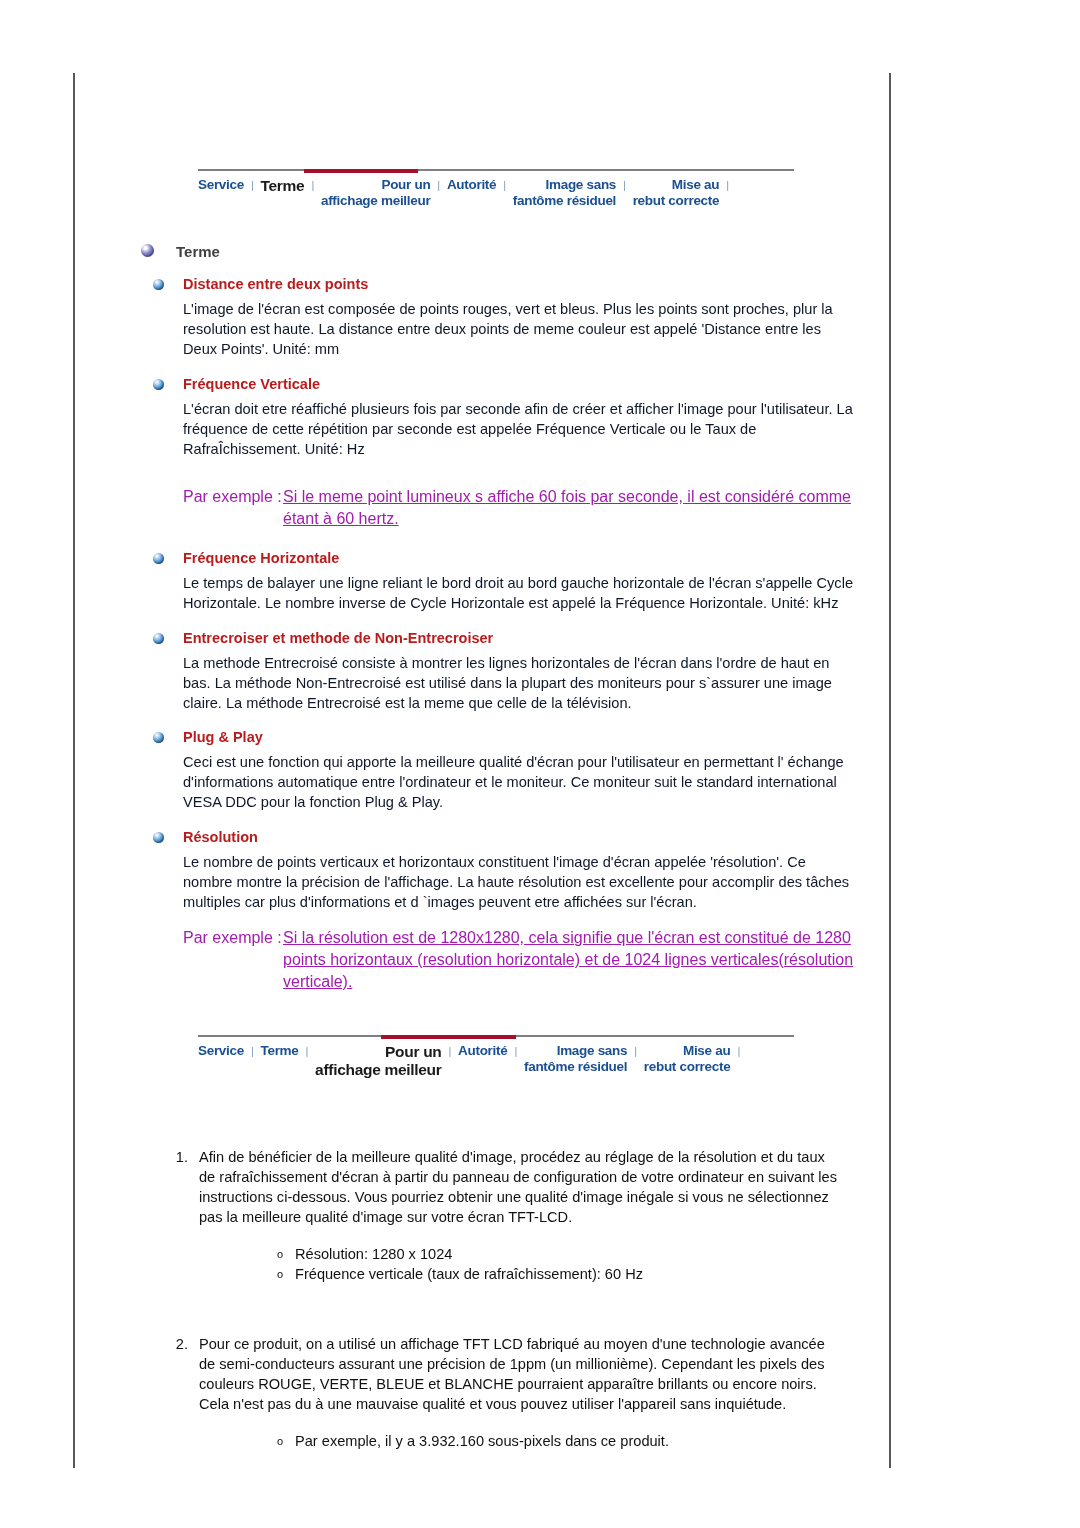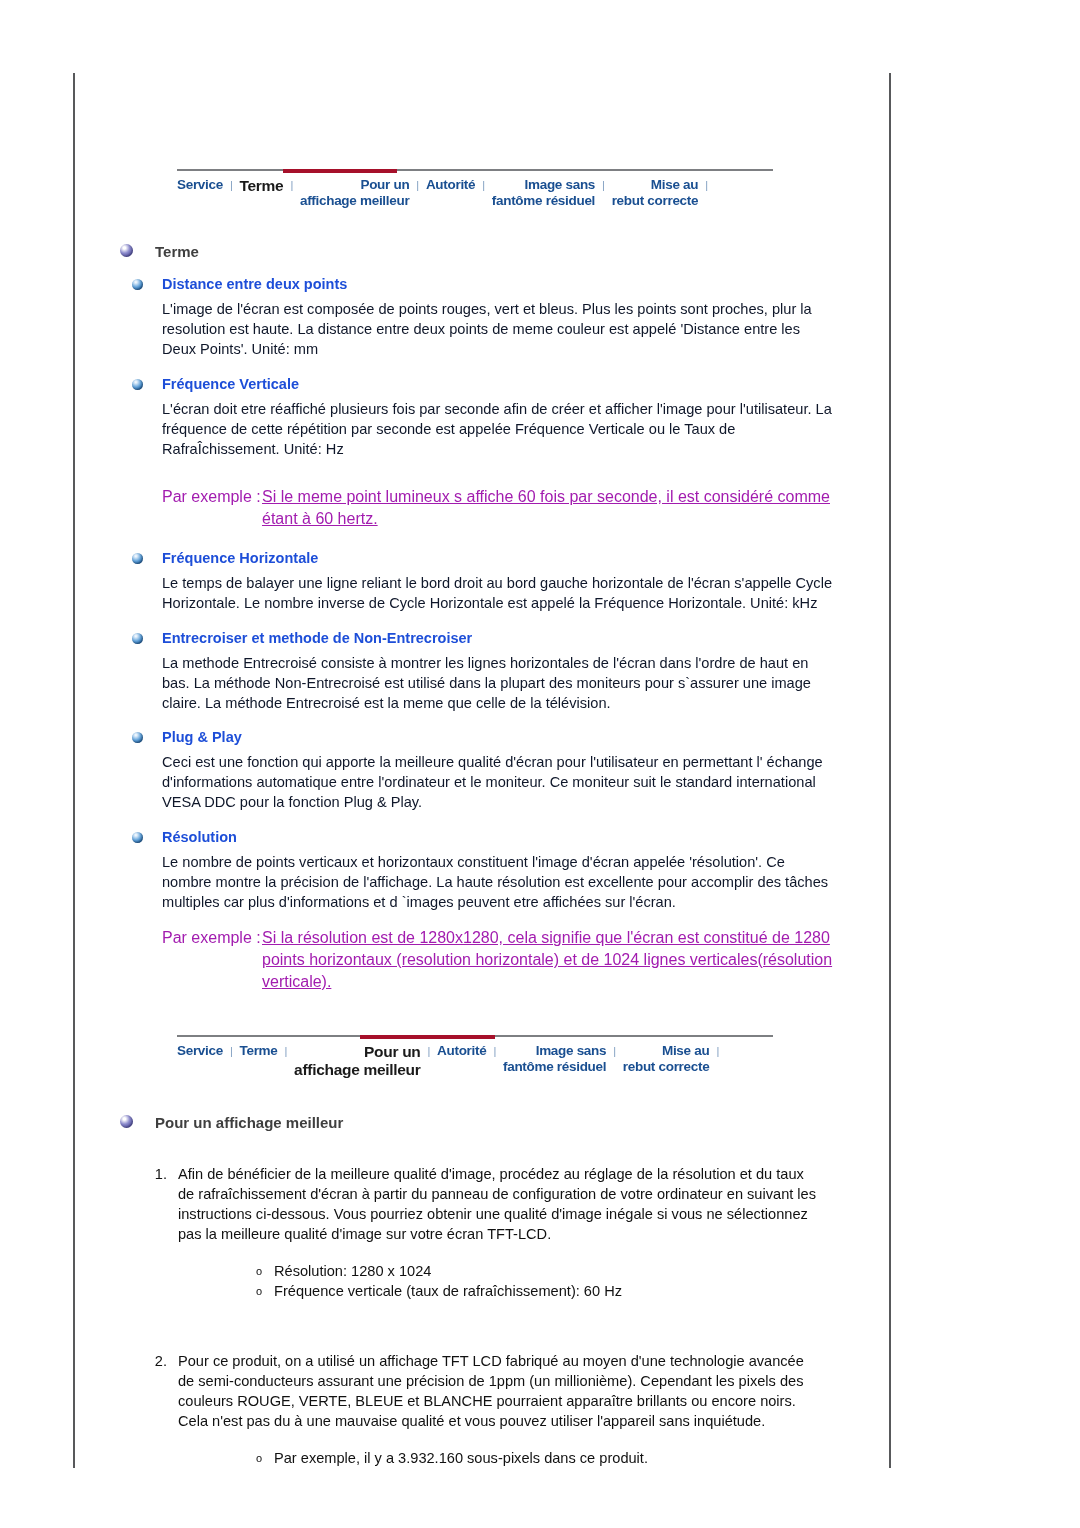--- a/index.html
+++ b/index.html
@@ -23,21 +23,21 @@
     top: 73px;
     width: 818px;
     height: 1395px;
     border-left: 2px solid #58595b;
     border-right: 2px solid #58595b;
     box-sizing: border-box;
   }
 
   .content {
     position: absolute;
-    left: 66px;
+    left: 87px;
     top: 73px;
     width: 818px;
     box-sizing: border-box;
     padding: 0 18px;
   }
 
   
   .navwrap {
     margin: 0 auto;
     width: 596px;
@@ -123,21 +123,21 @@
     margin-top: 3px;
     flex: 0 0 auto;
     background:
       radial-gradient(circle at 35% 28%, #ffffff 0%, #cfe4f7 16%, #5fa0d8 48%, #1f5e9e 80%, #113f71 100%);
     box-shadow: inset -1px -1px 2px rgba(0,0,0,0.3);
   }
   .h-minor .h-minor-text {
     margin-left: 19px;
     font-size: 14.5px;
     font-weight: bold;
-    color: #1d4ed8;
+    color: #b91c1c;
   }
 
   
   .para {
     margin-left: 78px;
     margin-right: 28px;
     font-size: 14.6px;
     line-height: 1.37;
     color: #0f172a;
     text-align: left;
@@ -352,24 +352,20 @@
         <div>Mise au</div>
         <div>rebut correcte</div>
       </div>
       <div class="nav-sep">|</div>
     </div>
   </div>
 
   <div class="sp-34"></div>
 
   <div class="sec-block">
-    <div class="h-major">
-      <div class="bullet-major"></div>
-      <div class="h-major-text">Pour un affichage meilleur</div>
-    </div>
 
     <div class="sp-34"></div>
 
     <div class="olist">
       <div class="oitem">
         <div class="onum">1.</div>
         <div class="otext">Afin de bénéficier de la meilleure qualité d'image, procédez au réglage de la résolution et du taux de rafraîchissement d'écran à partir du panneau de configuration de votre ordinateur en suivant les instructions ci-dessous. Vous pourriez obtenir une qualité d'image inégale si vous ne sélectionnez pas la meilleure qualité d'image sur votre écran TFT-LCD.</div>
       </div>
 
       <div class="sp-16"></div>

